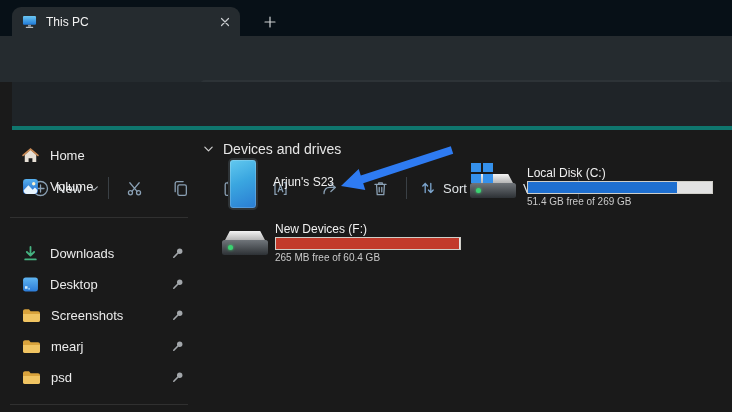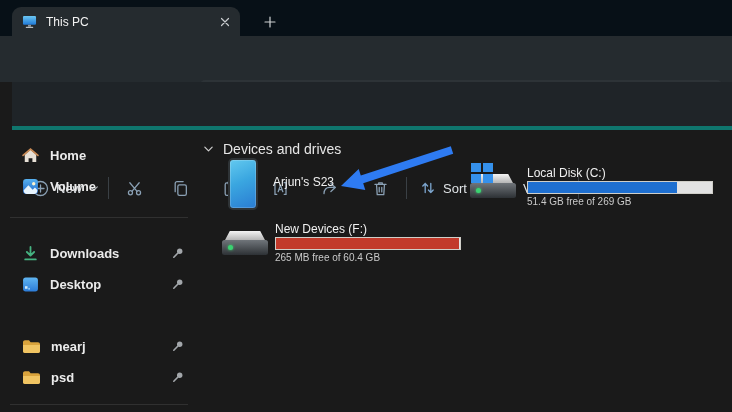--- a/index.html
+++ b/index.html
@@ -23,21 +23,21 @@
   .crumb-chev{color:#b9bdc0;display:flex;}
   
   .toolbar{position:absolute;left:12px;top:82px;width:732px;height:48px;background:#1f2428;
            border-bottom:4px solid #0f766e;box-sizing:border-box;}
   .tb-group{position:absolute;top:88px;height:36px;display:flex;align-items:center;gap:7px;
             padding:0 10px;border-radius:5px;font-size:13px;color:#dfe3e6;}
   .tb-btn{position:absolute;top:88px;width:36px;height:36px;display:flex;align-items:center;justify-content:center;border-radius:5px;}
   .tb-div{position:absolute;top:95px;width:1px;height:22px;background:#3a4045;}
   .tbicon{color:#8aa0b4;}
   
-  .sidebar{position:absolute;left:0;top:130px;width:200px;height:282px;font-weight:bold;}
+  .sidebar{position:absolute;left:0;top:130px;width:200px;height:282px;}
   .siderow{position:absolute;left:8px;width:186px;height:30px;display:flex;align-items:center;
            gap:11px;padding-left:14px;box-sizing:border-box;border-radius:5px;font-size:13px;color:#ebebeb;}
   .pin{position:absolute;right:10px;top:9px;}
   .side-div{position:absolute;left:10px;width:178px;height:1px;background:#303030;}
   
   .content{position:absolute;left:200px;top:128px;width:532px;height:282px;}
   .sec-head{position:absolute;left:3px;top:13px;display:flex;align-items:center;gap:9px;
             font-size:14px;color:#e6e6e6;}
   .dev-name{position:absolute;font-size:12px;color:#f0f0f0;white-space:nowrap;}
   .dev-free{position:absolute;font-size:10px;color:#c9c9c9;white-space:nowrap;}
@@ -336,20 +336,29 @@
     </div>
     <div class="siderow" style="top:139px">
       <svg width="17" height="17">
           <use href="#i-desktop"></use>
         </svg>
       <span>Desktop</span>
       <span class="pin"><svg width="12" height="12">
             <use href="#i-pin"></use>
           </svg></span>
     </div>
+    <div class="siderow" style="top:170px">
+      <svg width="18" height="15">
+          <use href="#i-folder"></use>
+        </svg>
+      <span>Screenshots</span>
+      <span class="pin"><svg width="12" height="12">
+            <use href="#i-pin"></use>
+          </svg></span>
+    </div>
     <div class="siderow" style="top:201px">
       <svg width="18" height="15">
           <use href="#i-folder"></use>
         </svg>
       <span>mearj</span>
       <span class="pin"><svg width="12" height="12">
             <use href="#i-pin"></use>
           </svg></span>
     </div>
     <div class="siderow" style="top:232px">

